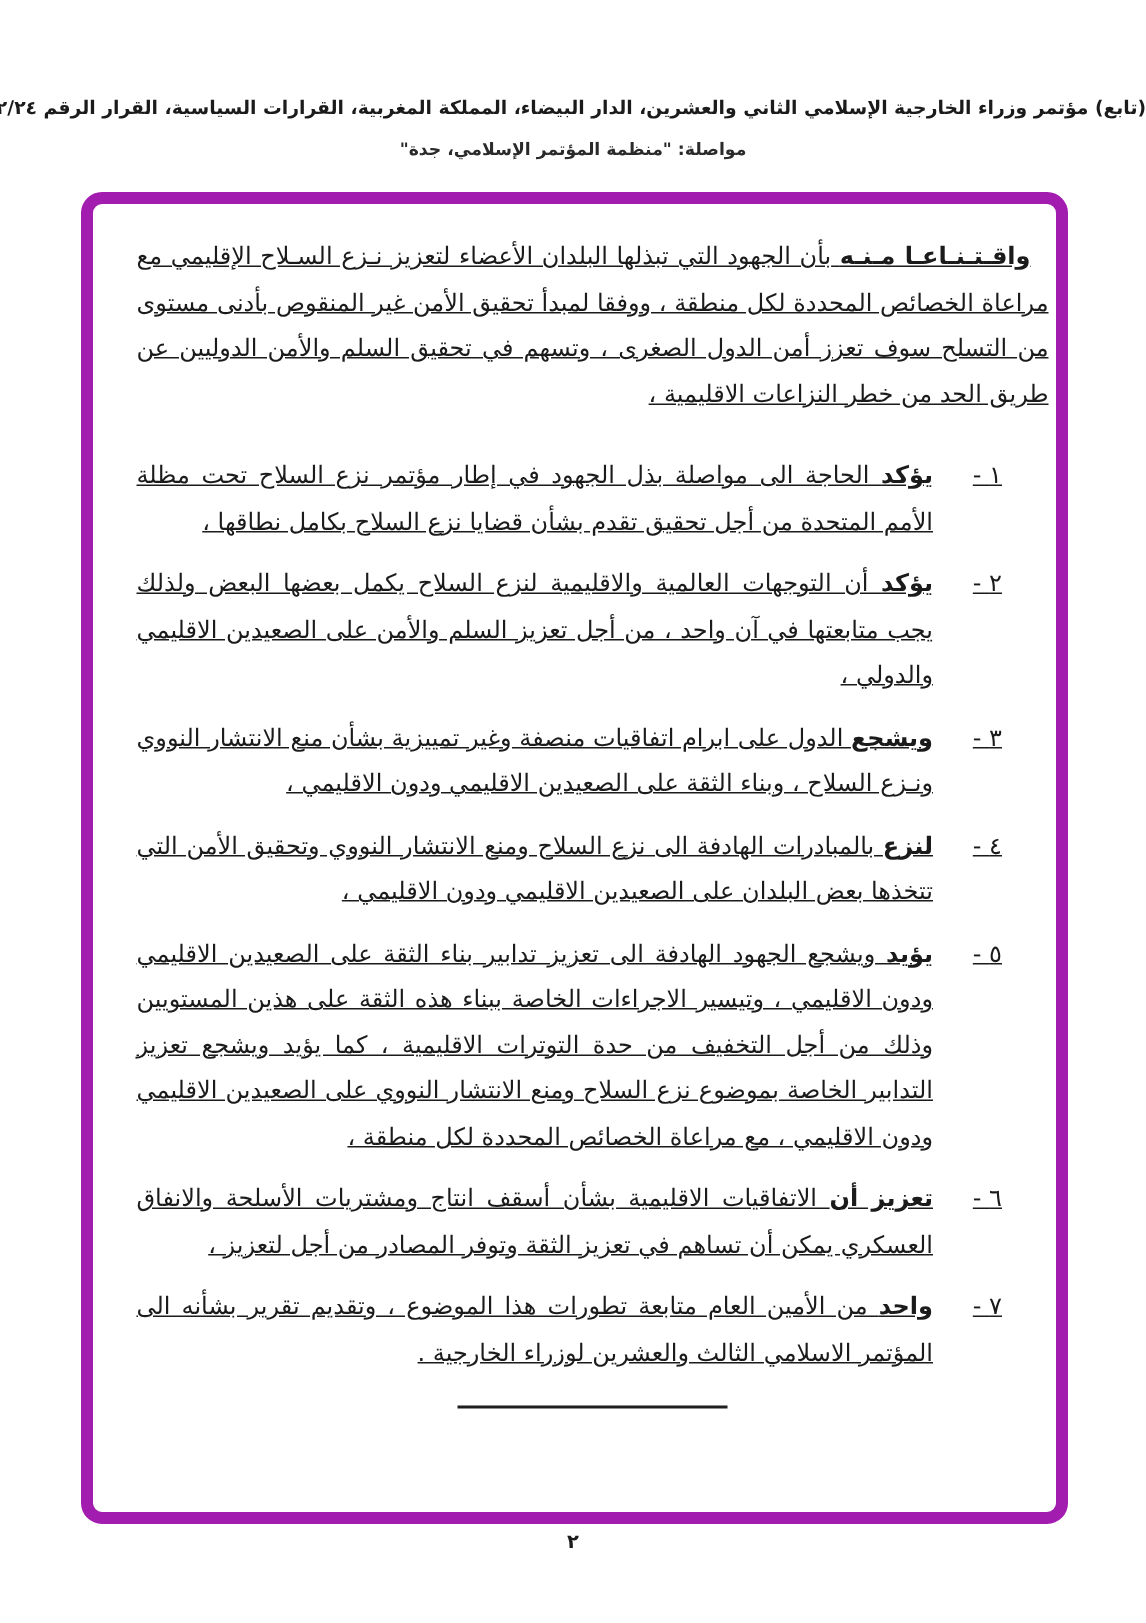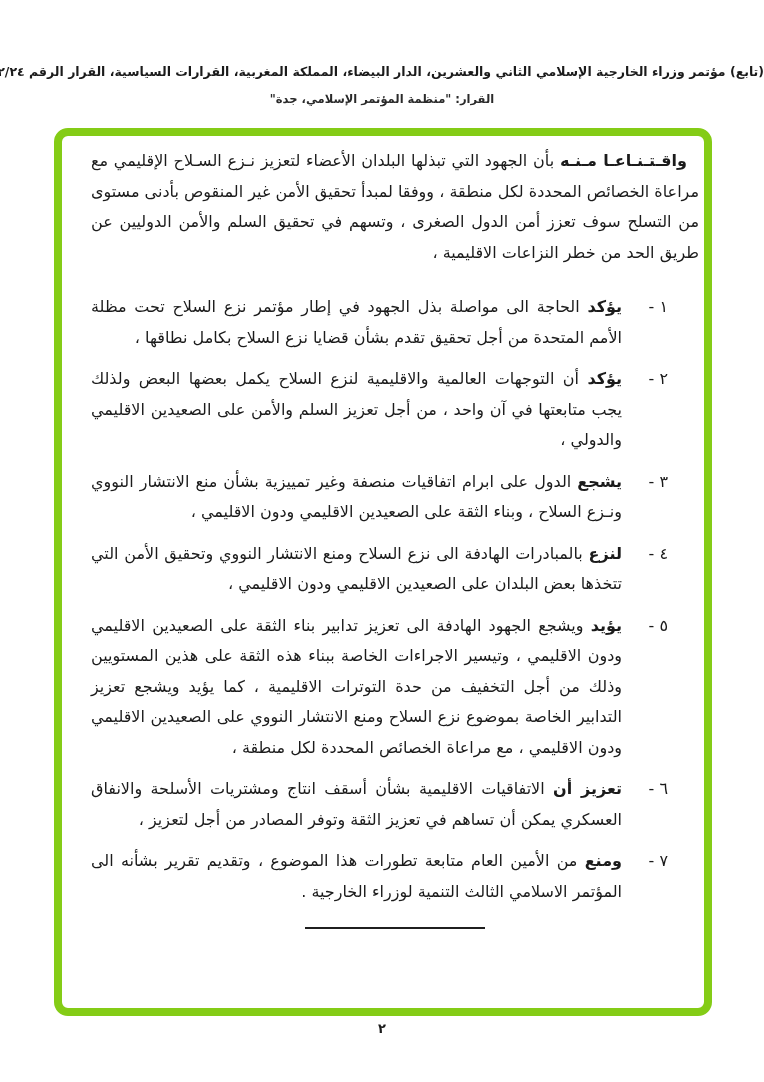--- a/index.html
+++ b/index.html
@@ -27,24 +27,25 @@
     direction:rtl;
     text-align:center;
     font-weight:bold;
     font-size:11.5px;
     color:#2a2a2a;
   }
   .frame {
     position:absolute;
     left:54px; top:128px;
     width:658px; height:888px;
-    border:8px solid #84cc16;
+    border:8px solid #a21caf;
     border-radius:14px;
     direction:rtl;
-    padding:10px 5px 0 29px;
+    padding:20px 5px 0 29px;
+    text-decoration:underline;
   }
   .preamble {
     margin:0 0 24px 0;
     padding-right:0;
     font-size:16px;
     line-height:30.5px;
     text-align:justify;
     text-indent:12px;
   }
   .preamble .lead { font-weight:bold; }
@@ -76,57 +77,57 @@
     font-size:13px;
     font-weight:bold;
   }
 </style>
 </head>
 <body>
 
 <div class="header-line1">(تابع) مؤتمر وزراء الخارجية الإسلامي الثاني والعشرين، الدار البيضاء، المملكة المغربية، القرارات السياسية، القرار الرقم ٢٢/٢٤-س</div>
 
 <div class="header-line2">
-  <span>القرار:</span>
+  <span>مواصلة:</span>
   <span>"منظمة المؤتمر الإسلامي، جدة"</span>
 </div>
 
 <div class="frame">
   <p class="preamble">
     <span class="lead">واقـتـنـاعـا مـنـه</span>
     <span>بأن الجهود التي تبذلها البلدان الأعضاء لتعزيز نـزع السـلاح الإقليمي مع مراعاة الخصائص المحددة لكل منطقة ، ووفقا لمبدأ تحقيق الأمن غير المنقوص بأدنى مستوى من التسلح سوف تعزز أمن الدول الصغرى ، وتسهم في تحقيق السلم والأمن الدوليين عن طريق الحد من خطر النزاعات الاقليمية ،</span>
   </p>
 
   <div class="items-list">
       <div class="item">
         <span class="num">١ -</span>
         <span class="txt"><span class="lead">يؤكد</span><span> الحاجة الى مواصلة بذل الجهود في إطار مؤتمر نزع السلاح تحت مظلة الأمم المتحدة من أجل تحقيق تقدم بشأن قضايا نزع السلاح بكامل نطاقها ،</span></span>
       </div>
       <div class="item">
         <span class="num">٢ -</span>
         <span class="txt"><span class="lead">يؤكد</span><span> أن التوجهات العالمية والاقليمية لنزع السلاح يكمل بعضها البعض ولذلك يجب متابعتها في آن واحد ، من أجل تعزيز السلم والأمن على الصعيدين الاقليمي والدولي ،</span></span>
       </div>
       <div class="item">
         <span class="num">٣ -</span>
-        <span class="txt"><span class="lead">يشجع</span><span> الدول على ابرام اتفاقيات منصفة وغير تمييزية بشأن منع الانتشار النووي ونـزع السلاح ، وبناء الثقة على الصعيدين الاقليمي ودون الاقليمي ،</span></span>
+        <span class="txt"><span class="lead">ويشجع</span><span> الدول على ابرام اتفاقيات منصفة وغير تمييزية بشأن منع الانتشار النووي ونـزع السلاح ، وبناء الثقة على الصعيدين الاقليمي ودون الاقليمي ،</span></span>
       </div>
       <div class="item">
         <span class="num">٤ -</span>
         <span class="txt"><span class="lead">لنزع</span><span> بالمبادرات الهادفة الى نزع السلاح ومنع الانتشار النووي وتحقيق الأمن التي تتخذها بعض البلدان على الصعيدين الاقليمي ودون الاقليمي ،</span></span>
       </div>
       <div class="item">
         <span class="num">٥ -</span>
         <span class="txt"><span class="lead">يؤيد</span><span> ويشجع الجهود الهادفة الى تعزيز تدابير بناء الثقة على الصعيدين الاقليمي ودون الاقليمي ، وتيسير الاجراءات الخاصة ببناء هذه الثقة على هذين المستويين وذلك من أجل التخفيف من حدة التوترات الاقليمية ، كما يؤيد ويشجع تعزيز التدابير الخاصة بموضوع نزع السلاح ومنع الانتشار النووي على الصعيدين الاقليمي ودون الاقليمي ، مع مراعاة الخصائص المحددة لكل منطقة ،</span></span>
       </div>
       <div class="item">
         <span class="num">٦ -</span>
         <span class="txt"><span class="lead">تعزيز أن</span><span> الاتفاقيات الاقليمية بشأن أسقف انتاج ومشتريات الأسلحة والانفاق العسكري يمكن أن تساهم في تعزيز الثقة وتوفر المصادر من أجل لتعزيز ،</span></span>
       </div>
       <div class="item">
         <span class="num">٧ -</span>
-        <span class="txt"><span class="lead">ومنع</span><span> من الأمين العام متابعة تطورات هذا الموضوع ، وتقديم تقرير بشأنه الى المؤتمر الاسلامي الثالث التنمية لوزراء الخارجية .</span></span>
+        <span class="txt"><span class="lead">واحد</span><span> من الأمين العام متابعة تطورات هذا الموضوع ، وتقديم تقرير بشأنه الى المؤتمر الاسلامي الثالث والعشرين لوزراء الخارجية .</span></span>
       </div>
     </div>
 
   <div class="end-rule"></div>
 </div>
 
 <div class="page-number">٢</div>
 
 </body></html>

